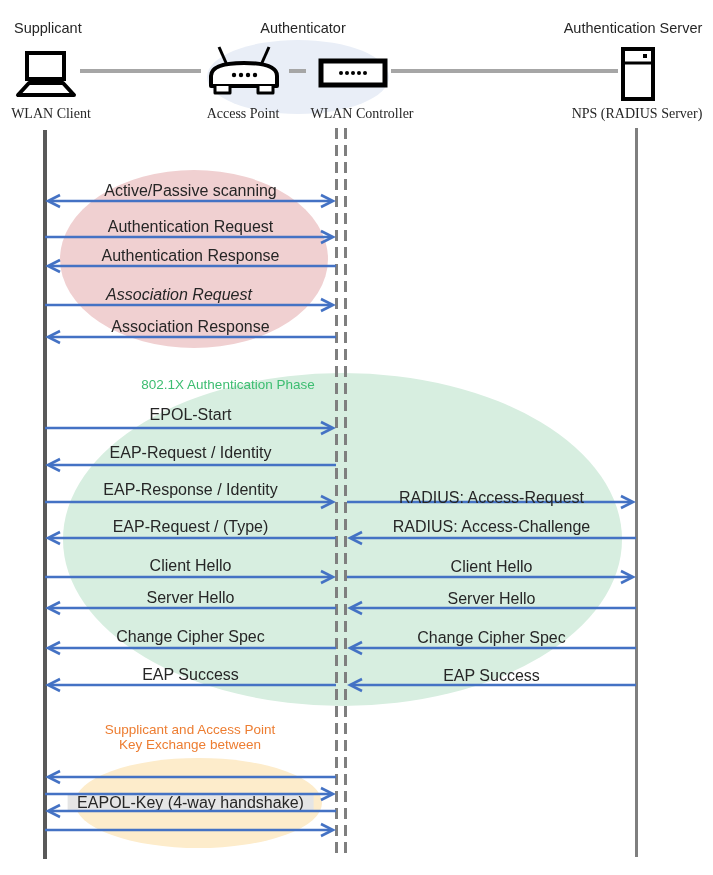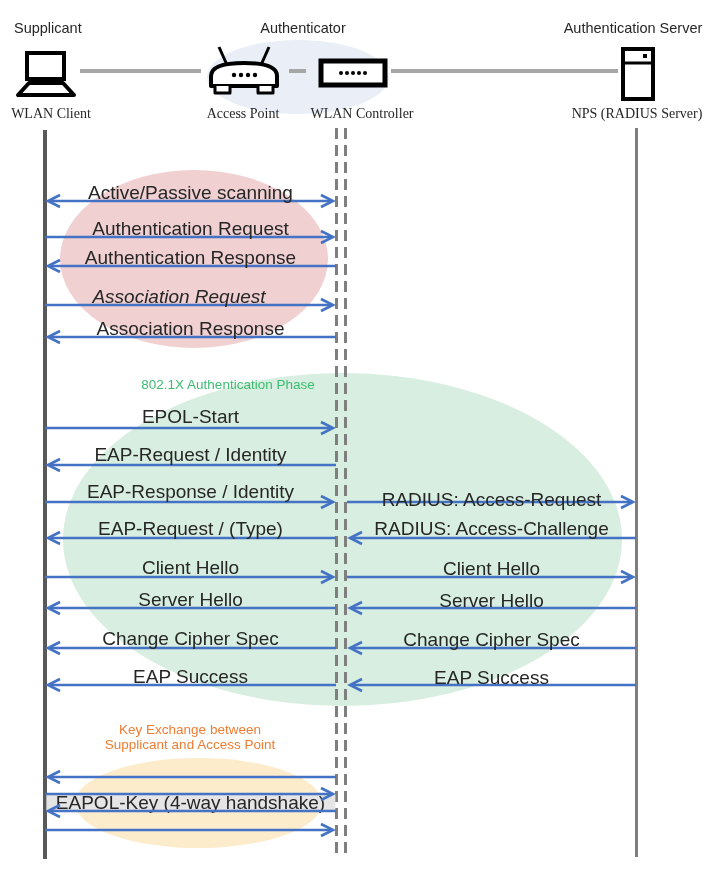--- a/index.html
+++ b/index.html
@@ -16,21 +16,21 @@
   .lifeline{position:absolute;z-index:2;}
   .lifeline.solid-left{left:43px;top:130px;width:4px;height:729px;background:#595959;}
   .lifeline.solid-right{left:635px;top:128px;width:3px;height:729px;background:#7f7f7f;}
   .lifeline.dashed{width:3px;top:128px;height:726px;
     background:repeating-linear-gradient(to bottom,#7f7f7f 0 11px,transparent 11px 17px);}
   .phase-ellipse{position:absolute;border-radius:50%;z-index:1;}
   .pe-red{left:60px;top:170px;width:268px;height:178px;background:#f0d0d1;}
   .pe-green{left:63px;top:373px;width:559px;height:333px;background:#d7eee0;}
   .pe-yellow{left:75px;top:758px;width:247px;height:90px;background:#fdeccb;}
   .phase-title{position:absolute;transform:translateX(-50%);font-size:13.5px;white-space:nowrap;z-index:6;text-align:center;}
-  .msg-label{position:absolute;transform:translateX(-50%);font-size:19px;color:#262626;white-space:nowrap;z-index:5;}
+  .msg-label{position:absolute;transform:translateX(-50%);font-size:16px;color:#262626;white-space:nowrap;z-index:5;}
   .msg-label.boxed{background:#e5e5e5;padding:0 10px;line-height:17px;z-index:3;}
   svg.msg-arrow{position:absolute;z-index:4;overflow:visible;}
 </style>
 </head>
 <body>
 
 <div class="canvas">
 
   <div class="role-label" style="left:14px">Supplicant</div>
   <div class="role-label centered" style="left:303px">Authenticator</div>
@@ -82,22 +82,22 @@
   <div class="lifeline dashed" style="left:335px"></div>
   <div class="lifeline dashed" style="left:344px"></div>
   <div class="lifeline solid-right"></div>
 
   <div class="phase-ellipse pe-red"></div>
   <div class="phase-ellipse pe-green"></div>
   <div class="phase-ellipse pe-yellow"></div>
 
   <div class="phase-title" style="left: 228px; top: 377px; color: rgb(61, 189, 113);">802.1X Authentication Phase</div>
   <div class="phase-title" style="left: 190px; top: 722px; color: rgb(237, 125, 49);">
+    <div>Supplicant and Access Point</div>
     <div>Key Exchange between</div>
-    <div>Supplicant and Access Point</div>
   </div>
 
   <div id="messages">
       <svg class="msg-arrow" width="291" height="18" style="left: 45px; top: 192px;">
         <line x1="4" x2="287" y1="9" y2="9" stroke="#4472c4" stroke-width="2.6"></line>
         <polyline points="276,3 288,9 276,15" fill="none" stroke="#4472c4" stroke-width="2.6"></polyline>
         <polyline points="15,3 3,9 15,15" fill="none" stroke="#4472c4" stroke-width="2.6"></polyline>
       </svg>
       <div class="msg-label" style="left: 190.5px; top: 182px;">Active/Passive scanning</div>
       <svg class="msg-arrow" width="291" height="18" style="left: 45px; top: 228px;">

